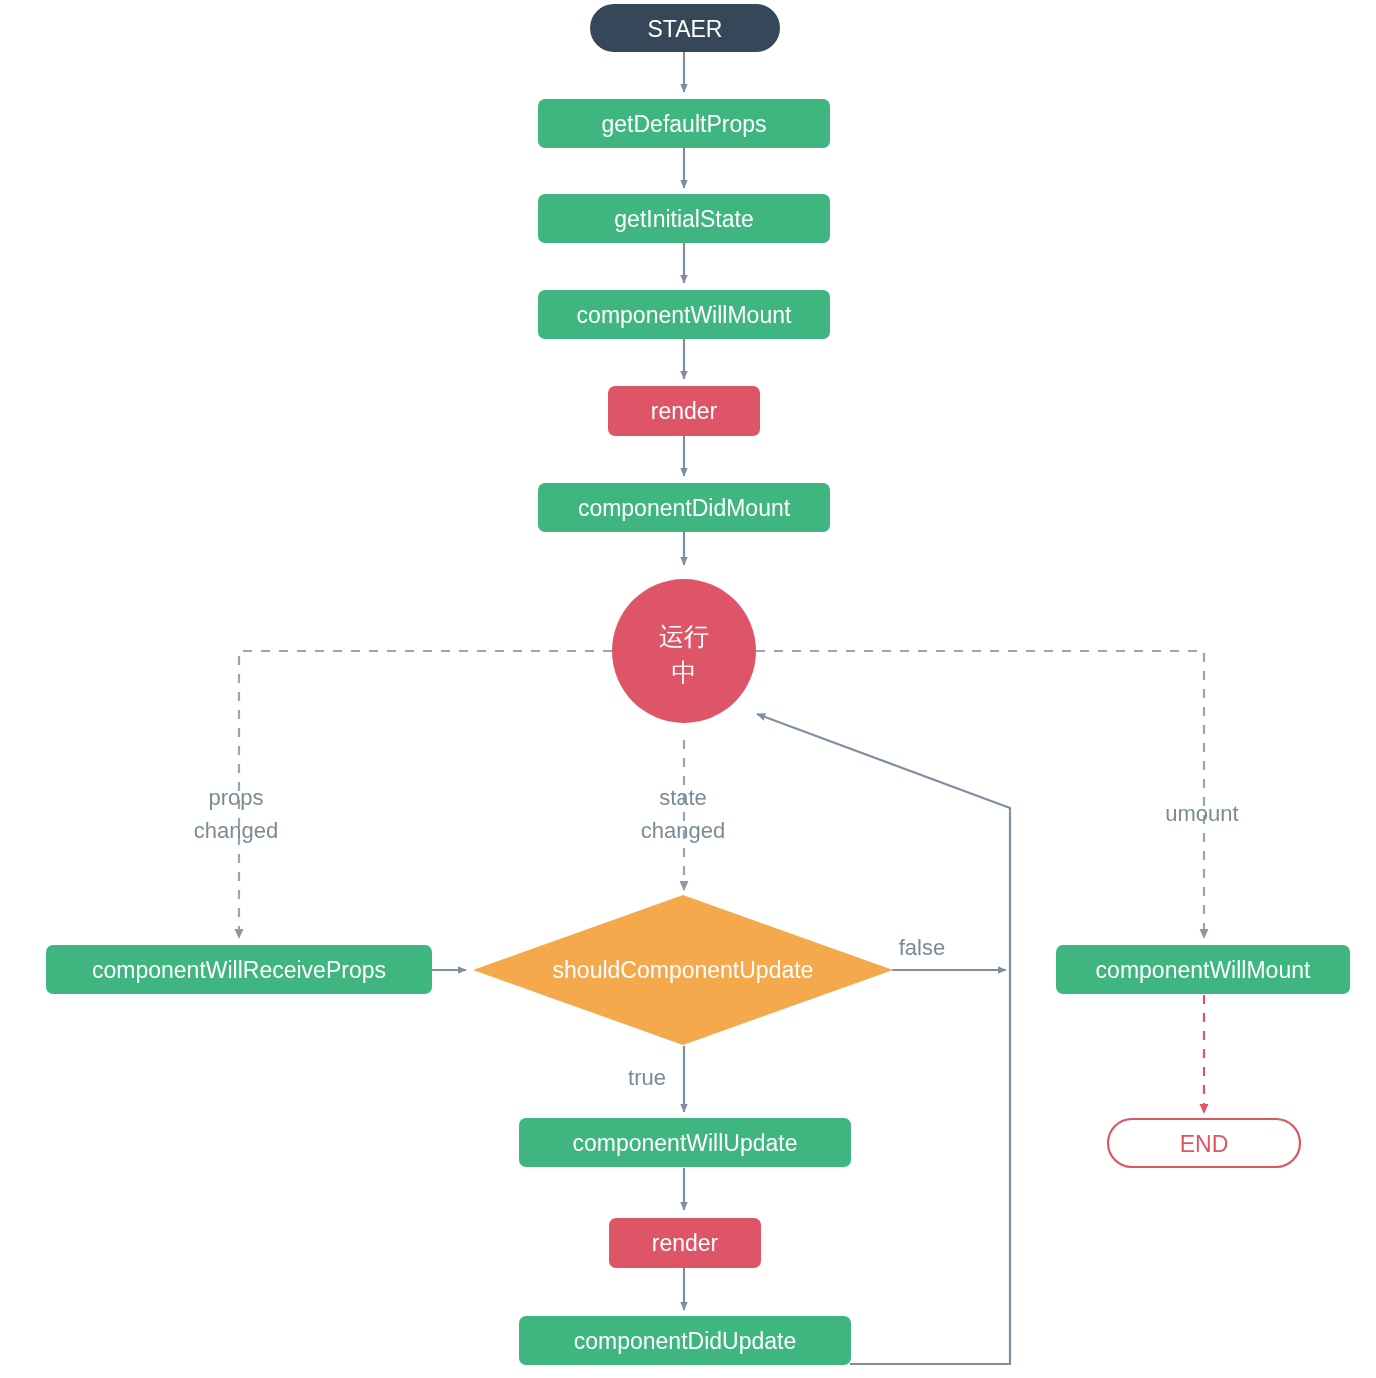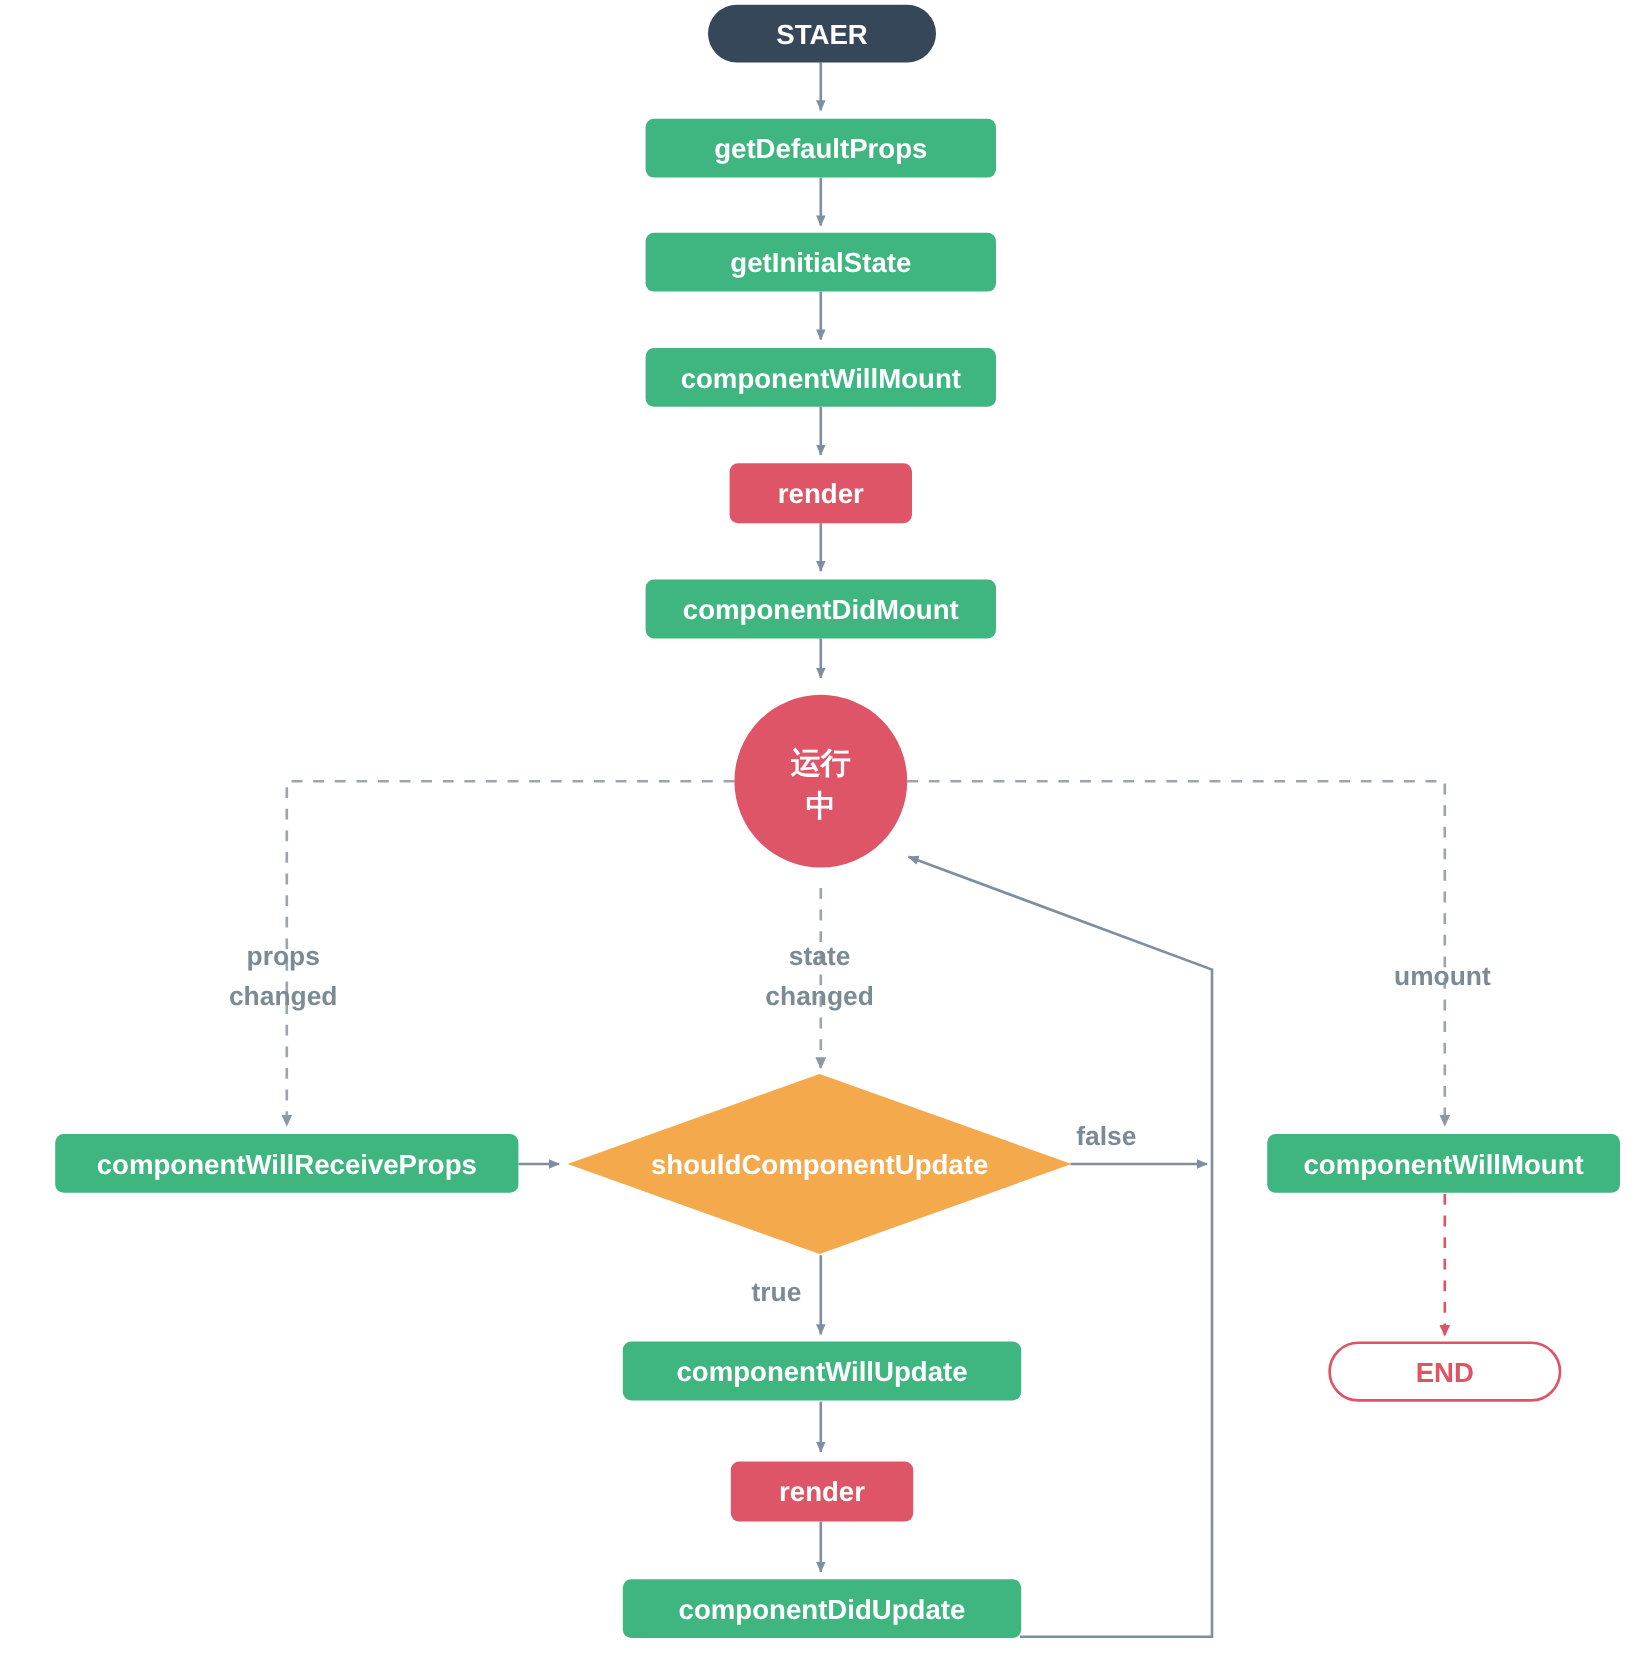--- a/index.html
+++ b/index.html
@@ -10,21 +10,20 @@
   body {
     width: 1376px;
     height: 1378px;
     font-family: "Liberation Sans", "DejaVu Sans", sans-serif;
     overflow: hidden;
   }
   #flowchart-root {
     position: relative;
     width: 1291px;
     height: 1378px;
-    font-weight: bold;
   }
   svg.diagram {
     display: block;
     width: 1376px;
     height: 1378px;
   }
   .node-label {
     fill: #ffffff;
     font-family: "Liberation Sans", "DejaVu Sans", sans-serif;
     font-size: 23px;

